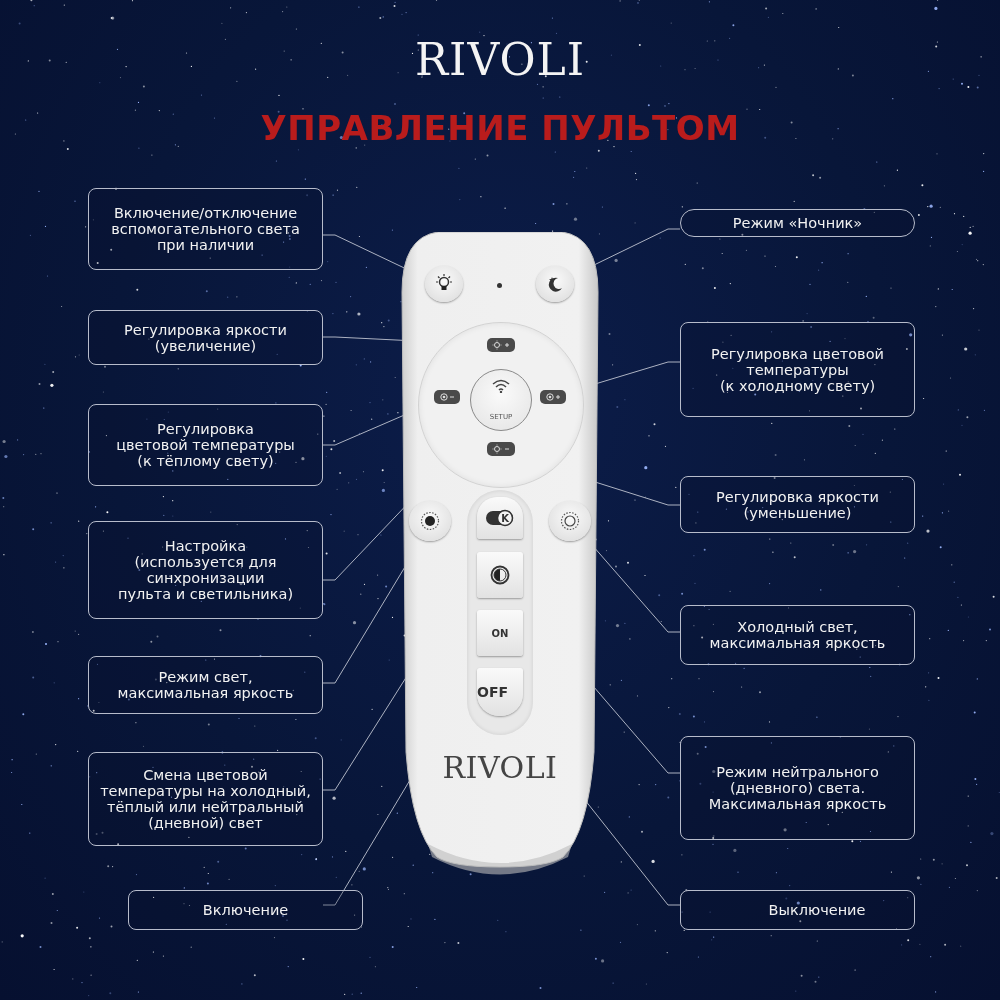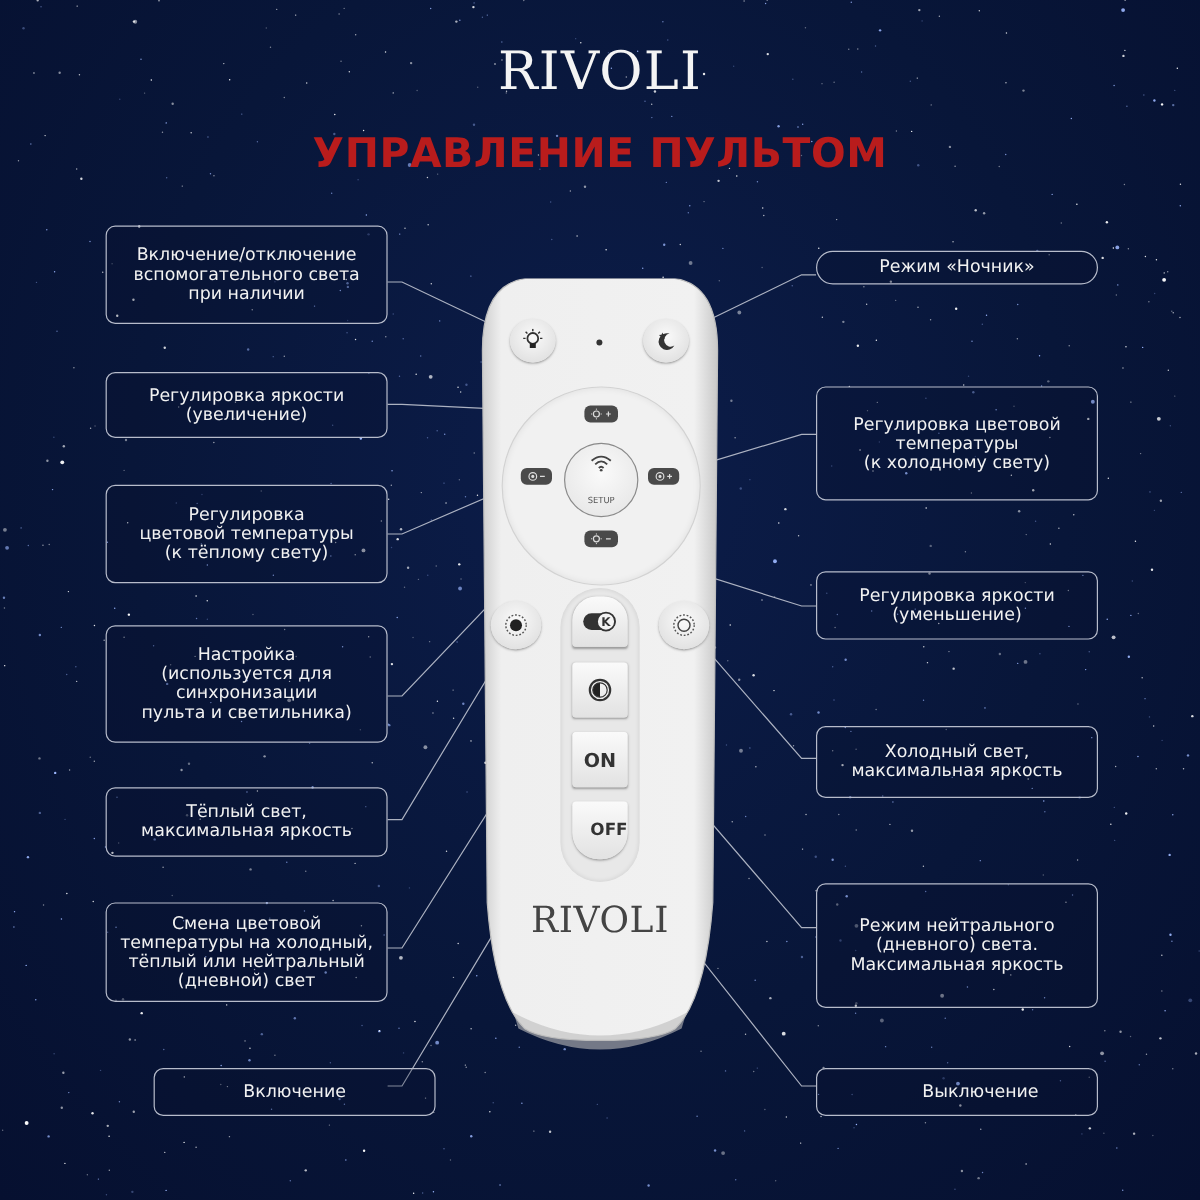--- a/index.html
+++ b/index.html
@@ -970,23 +970,23 @@
 при наличии</div>
 <div class="lbl" style="left:88px;top:310px;width:235px;height:55px;">Регулировка яркости
 (увеличение)</div>
 <div class="lbl" style="left:88px;top:404px;width:235px;height:82px;">Регулировка
 цветовой температуры
 (к тёплому свету)</div>
 <div class="lbl" style="left:88px;top:521px;width:235px;height:98px;">Настройка
 (используется для
 синхронизации
 пульта и светильника)</div>
-<div class="lbl" style="left:88px;top:656px;width:235px;height:58px;">Тёплый свет,
+<div class="lbl" style="left:88px;top:656px;width:235px;height:58px;">Режим свет,
 максимальная яркость</div>
-<div class="lbl" style="left:88px;top:752px;width:235px;height:83px;">Смена цветовой
+<div class="lbl" style="left:88px;top:752px;width:235px;height:94px;">Смена цветовой
 температуры на холодный,
 тёплый или нейтральный
 (дневной) свет</div>
 <div class="lbl" style="left:88px;top:890px;width:235px;height:40px;margin-left:40px;">Включение</div>
 
 <div class="lbl" style="left:680px;top:209px;width:235px;height:28px;border-radius:17px;">Режим «Ночник»</div>
 <div class="lbl" style="left:680px;top:322px;width:235px;height:95px;">Регулировка цветовой
 температуры
 (к холодному свету)</div>
 <div class="lbl" style="left:680px;top:476px;width:235px;height:57px;">Регулировка яркости
@@ -1112,19 +1112,19 @@
     </svg>
 </div>
 <div style="position:absolute;left:477px;top:552px;width:46px;height:46px;border-radius:3px;background:linear-gradient(#fafafa,#e2e2e2);box-shadow:0 1px 2px #999;display:flex;align-items:center;justify-content:center;">
   <svg width="22" height="22" viewBox="0 0 22 22">
       <circle cx="11" cy="11" r="8.5" fill="none" stroke="#333" stroke-width="1.8"></circle>
       <path d="M11,5 A6,6 0 0 0 11,17 Z" fill="#222"></path>
       <circle cx="11" cy="11" r="6" fill="none" stroke="#333" stroke-width="1"></circle>
     </svg>
 </div>
 <div style="position:absolute;left:477px;top:610px;width:46px;height:46px;border-radius:3px;background:linear-gradient(#fafafa,#e2e2e2);box-shadow:0 1px 2px #999;display:flex;align-items:center;justify-content:center;">
-  <span class="btn-text" style="font-size:16px;color:#333;">ON</span>
-</div>
-<div style="position:absolute;left:477px;top:668px;width:46px;height:48px;border-radius:3px 3px 22px 22px;background:linear-gradient(#fafafa,#e2e2e2);box-shadow:0 1px 2px #999;display:flex;align-items:center;justify-content:flex-end;">
+  <span class="btn-text" style="font-size:10px;color:#333;">ON</span>
+</div>
+<div style="position:absolute;left:477px;top:668px;width:46px;height:48px;border-radius:3px 3px 22px 22px;background:linear-gradient(#fafafa,#e2e2e2);box-shadow:0 1px 2px #999;display:flex;align-items:center;justify-content:flex-start;">
   <span class="btn-text" style="font-size:14px;color:#333;">OFF</span>
 </div>
 
 <div style="position:absolute;left:398px;top:750px;width:204px;text-align:center;font-family:'DejaVu Serif',serif;font-size:30px;color:#444;letter-spacing:0.5px;">RIVOLI</div>
 
 </body></html>

